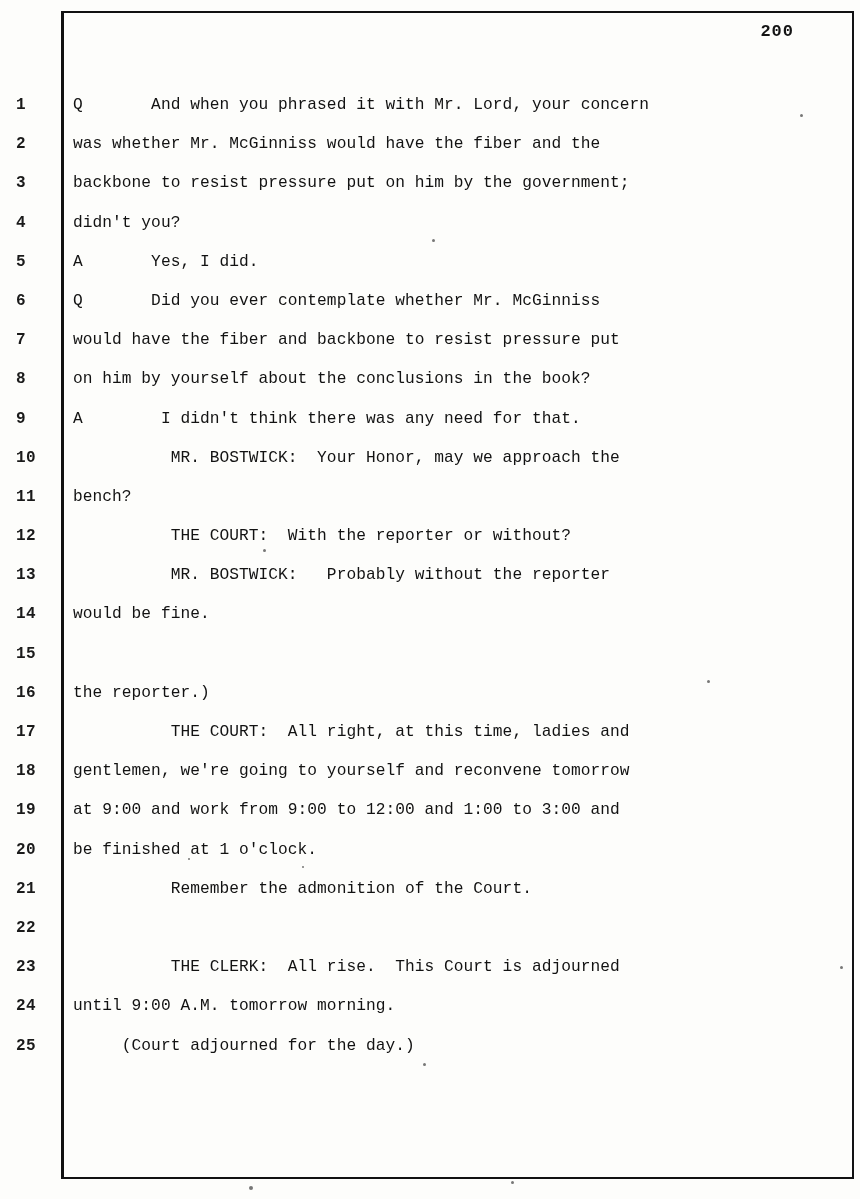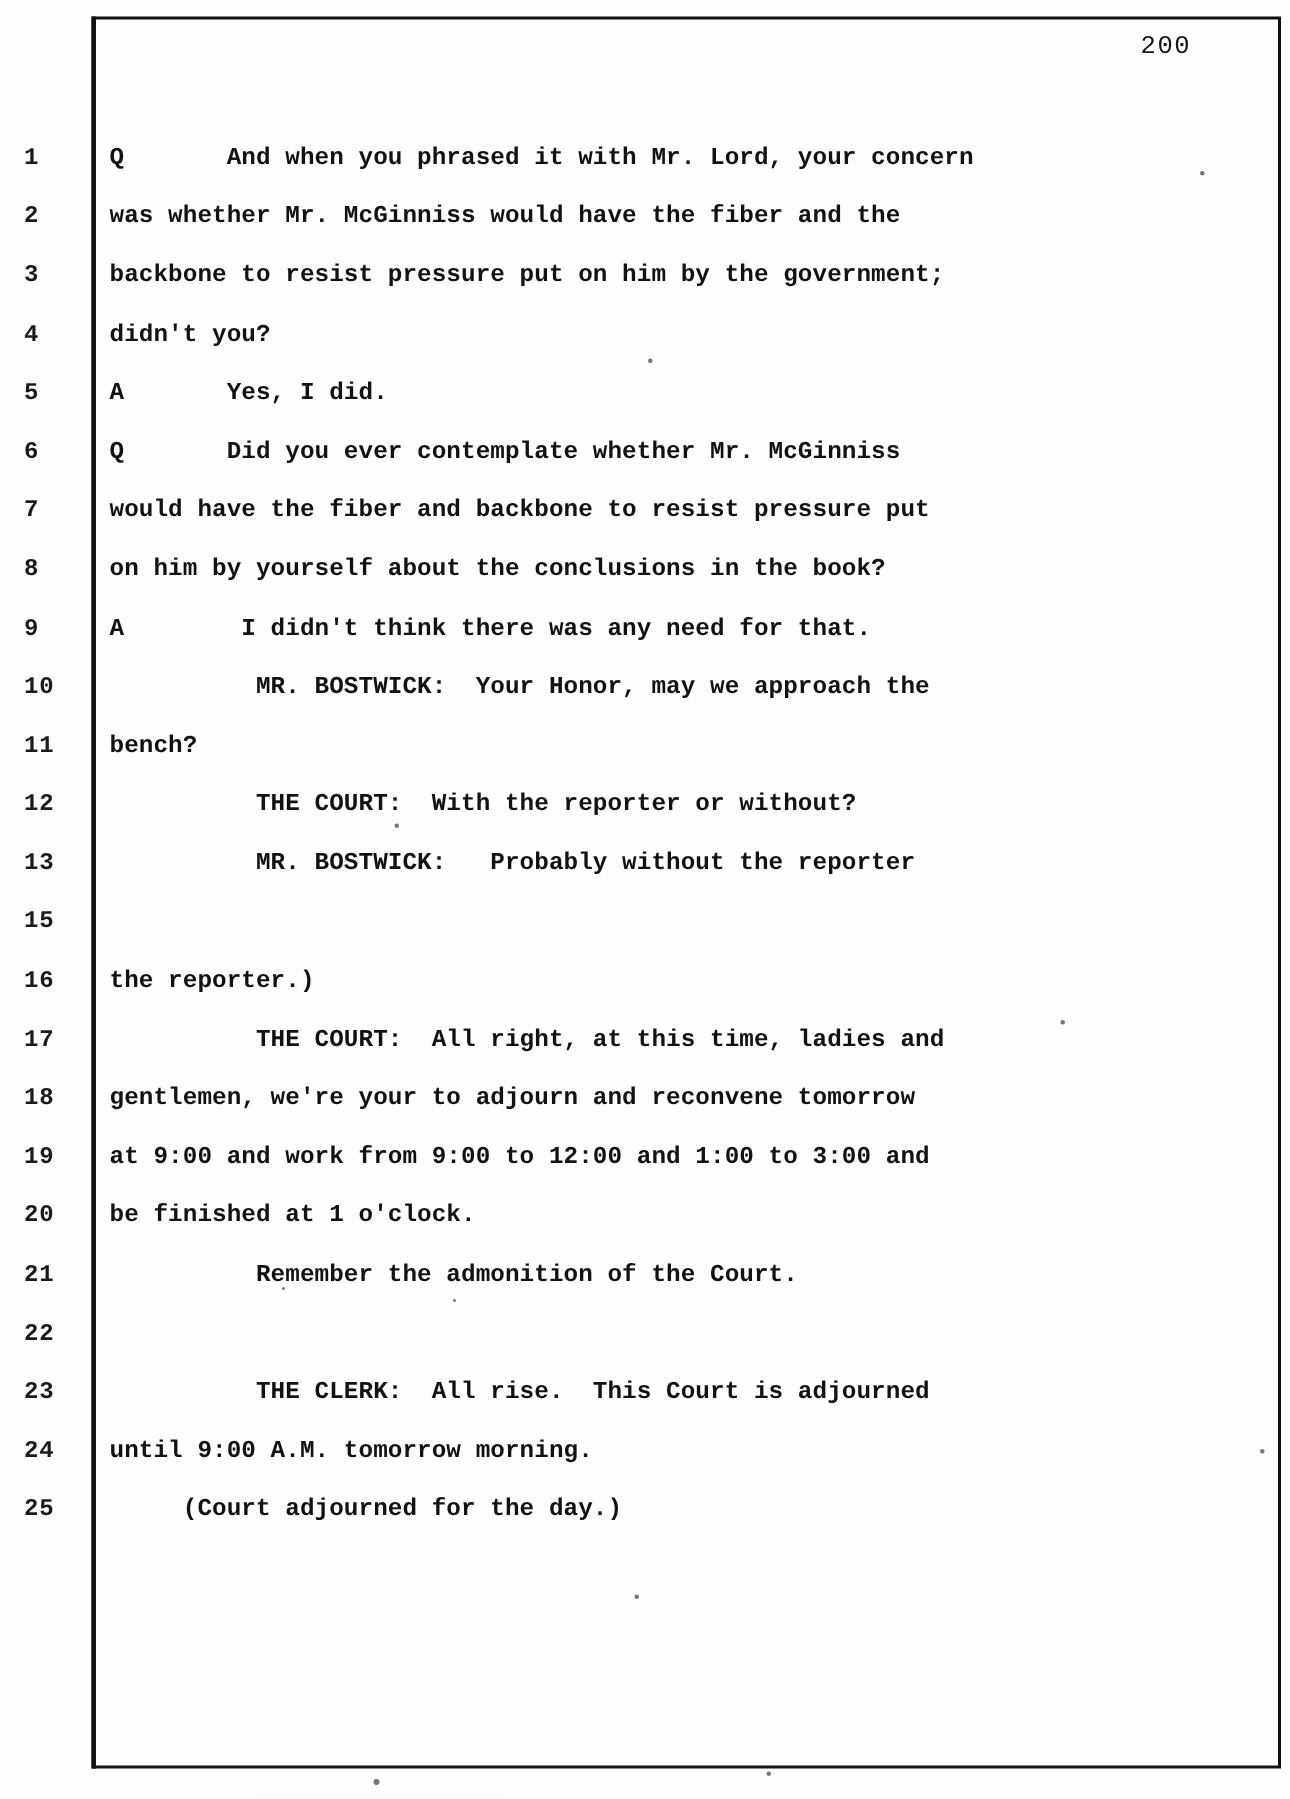--- a/index.html
+++ b/index.html
@@ -45,21 +45,21 @@
     width: 3px;
     height: 1168px;
     background: #111;
   }
 
   #page-number {
     position: absolute;
     right: 66px;
     top: 22px;
     font-size: 17px;
-    font-weight: normal;
+    font-weight: bold;
     letter-spacing: 1px;
     color: #141414;
     white-space: pre;
     margin-left: 16px;
   }
 
   #lines {
     position: absolute;
     left: 0;
     top: 96px;
@@ -85,21 +85,21 @@
   }
 
   .line-text {
     position: absolute;
     left: 73px;
     top: 0;
     font-size: 16.2px;
     color: #121212;
     white-space: pre;
     letter-spacing: 0.05px;
-    font-weight: bold;
+    font-weight: normal;
     -webkit-font-smoothing: none;
   }
 
   
   .speck {
     position: absolute;
     background: #4a4a4a;
     border-radius: 50%;
     opacity: 0.75;
   }
@@ -161,33 +161,37 @@
       </div>
       <div class="line-row">
         <div class="line-no">12</div>
         <div class="line-text">          THE COURT:  With the reporter or without?</div>
       </div>
       <div class="line-row">
         <div class="line-no">13</div>
         <div class="line-text">          MR. BOSTWICK:   Probably without the reporter</div>
       </div>
       <div class="line-row">
+        <div class="line-no">14</div>
+        <div class="line-text">would be fine.</div>
+      </div>
+      <div class="line-row">
         <div class="line-no">15</div>
       </div>
       <div class="line-row">
         <div class="line-no">16</div>
         <div class="line-text">the reporter.)</div>
       </div>
       <div class="line-row">
         <div class="line-no">17</div>
         <div class="line-text">          THE COURT:  All right, at this time, ladies and</div>
       </div>
       <div class="line-row">
         <div class="line-no">18</div>
-        <div class="line-text">gentlemen, we're your to adjourn and reconvene tomorrow</div>
+        <div class="line-text">gentlemen, we're going to yourself and reconvene tomorrow</div>
       </div>
       <div class="line-row">
         <div class="line-no">19</div>
         <div class="line-text">at 9:00 and work from 9:00 to 12:00 and 1:00 to 3:00 and</div>
       </div>
       <div class="line-row">
         <div class="line-no">20</div>
         <div class="line-text">be finished at 1 o'clock.</div>
       </div>
       <div class="line-row">

